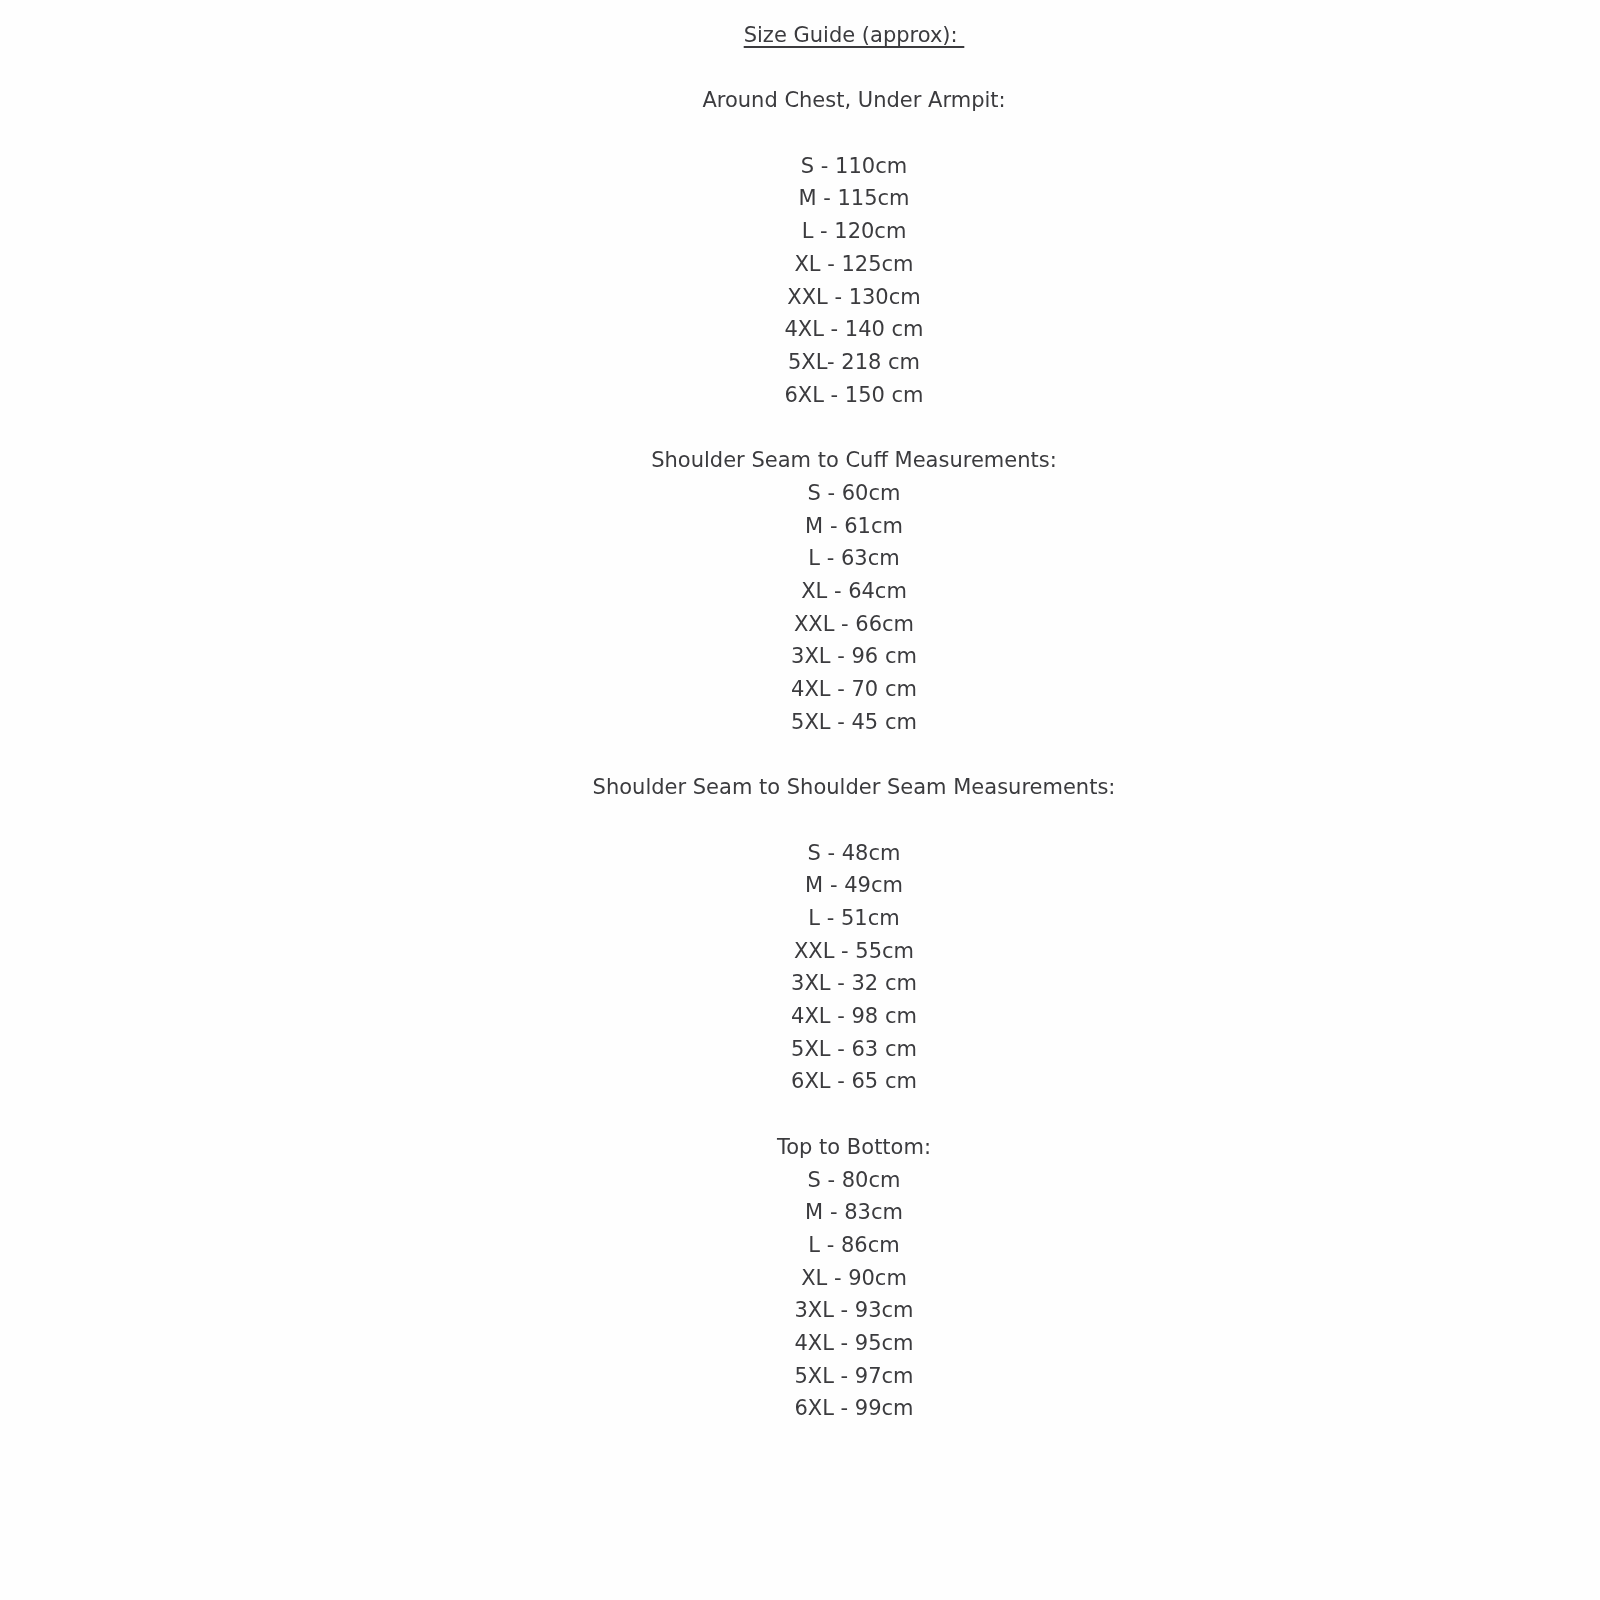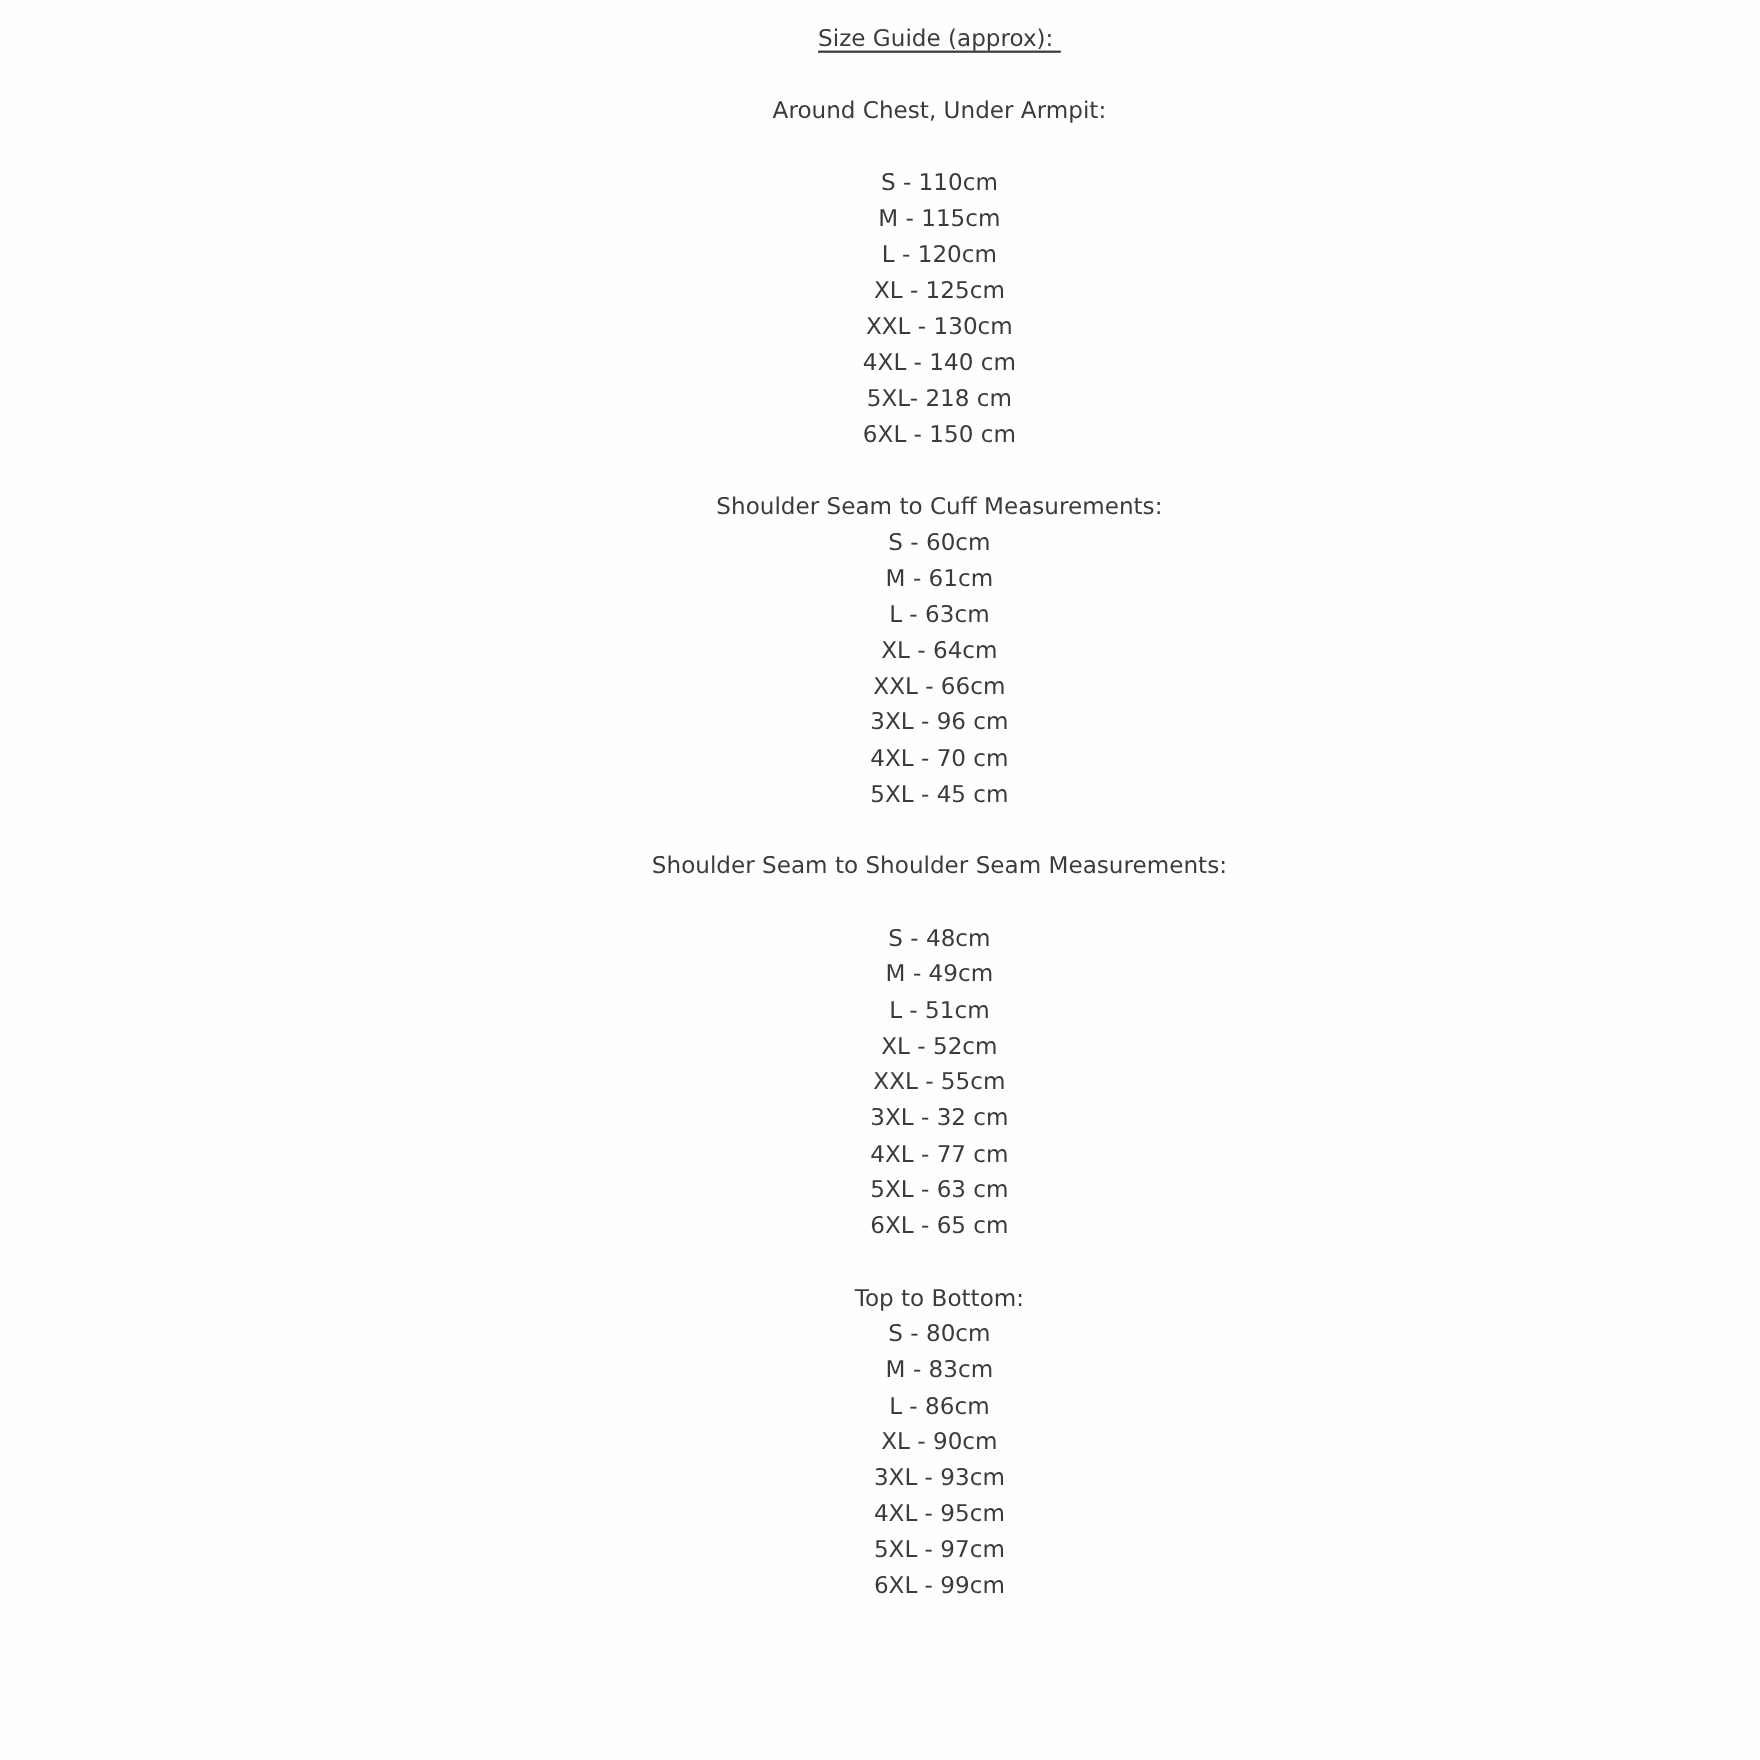--- a/index.html
+++ b/index.html
@@ -64,24 +64,23 @@
   <div class="line">3XL - 96 cm</div>
   <div class="line">4XL - 70 cm</div>
   <div class="line">5XL - 45 cm</div>
   <div class="blank"></div>
 
   <div class="line">Shoulder Seam to Shoulder Seam Measurements:</div>
   <div class="blank"></div>
   <div class="line">S - 48cm</div>
   <div class="line">M - 49cm</div>
   <div class="line">L - 51cm</div>
-  <div class="line">XL - 52cm</div>
   <div class="line">XXL - 55cm</div>
   <div class="line">3XL - 32 cm</div>
-  <div class="line">4XL - 77 cm</div>
+  <div class="line">4XL - 98 cm</div>
   <div class="line">5XL - 63 cm</div>
   <div class="line">6XL - 65 cm</div>
   <div class="blank"></div>
 
   <div class="line">Top to Bottom:</div>
   <div class="line">S - 80cm</div>
   <div class="line">M - 83cm</div>
   <div class="line">L - 86cm</div>
   <div class="line">XL - 90cm</div>
   <div class="line">3XL - 93cm</div>

